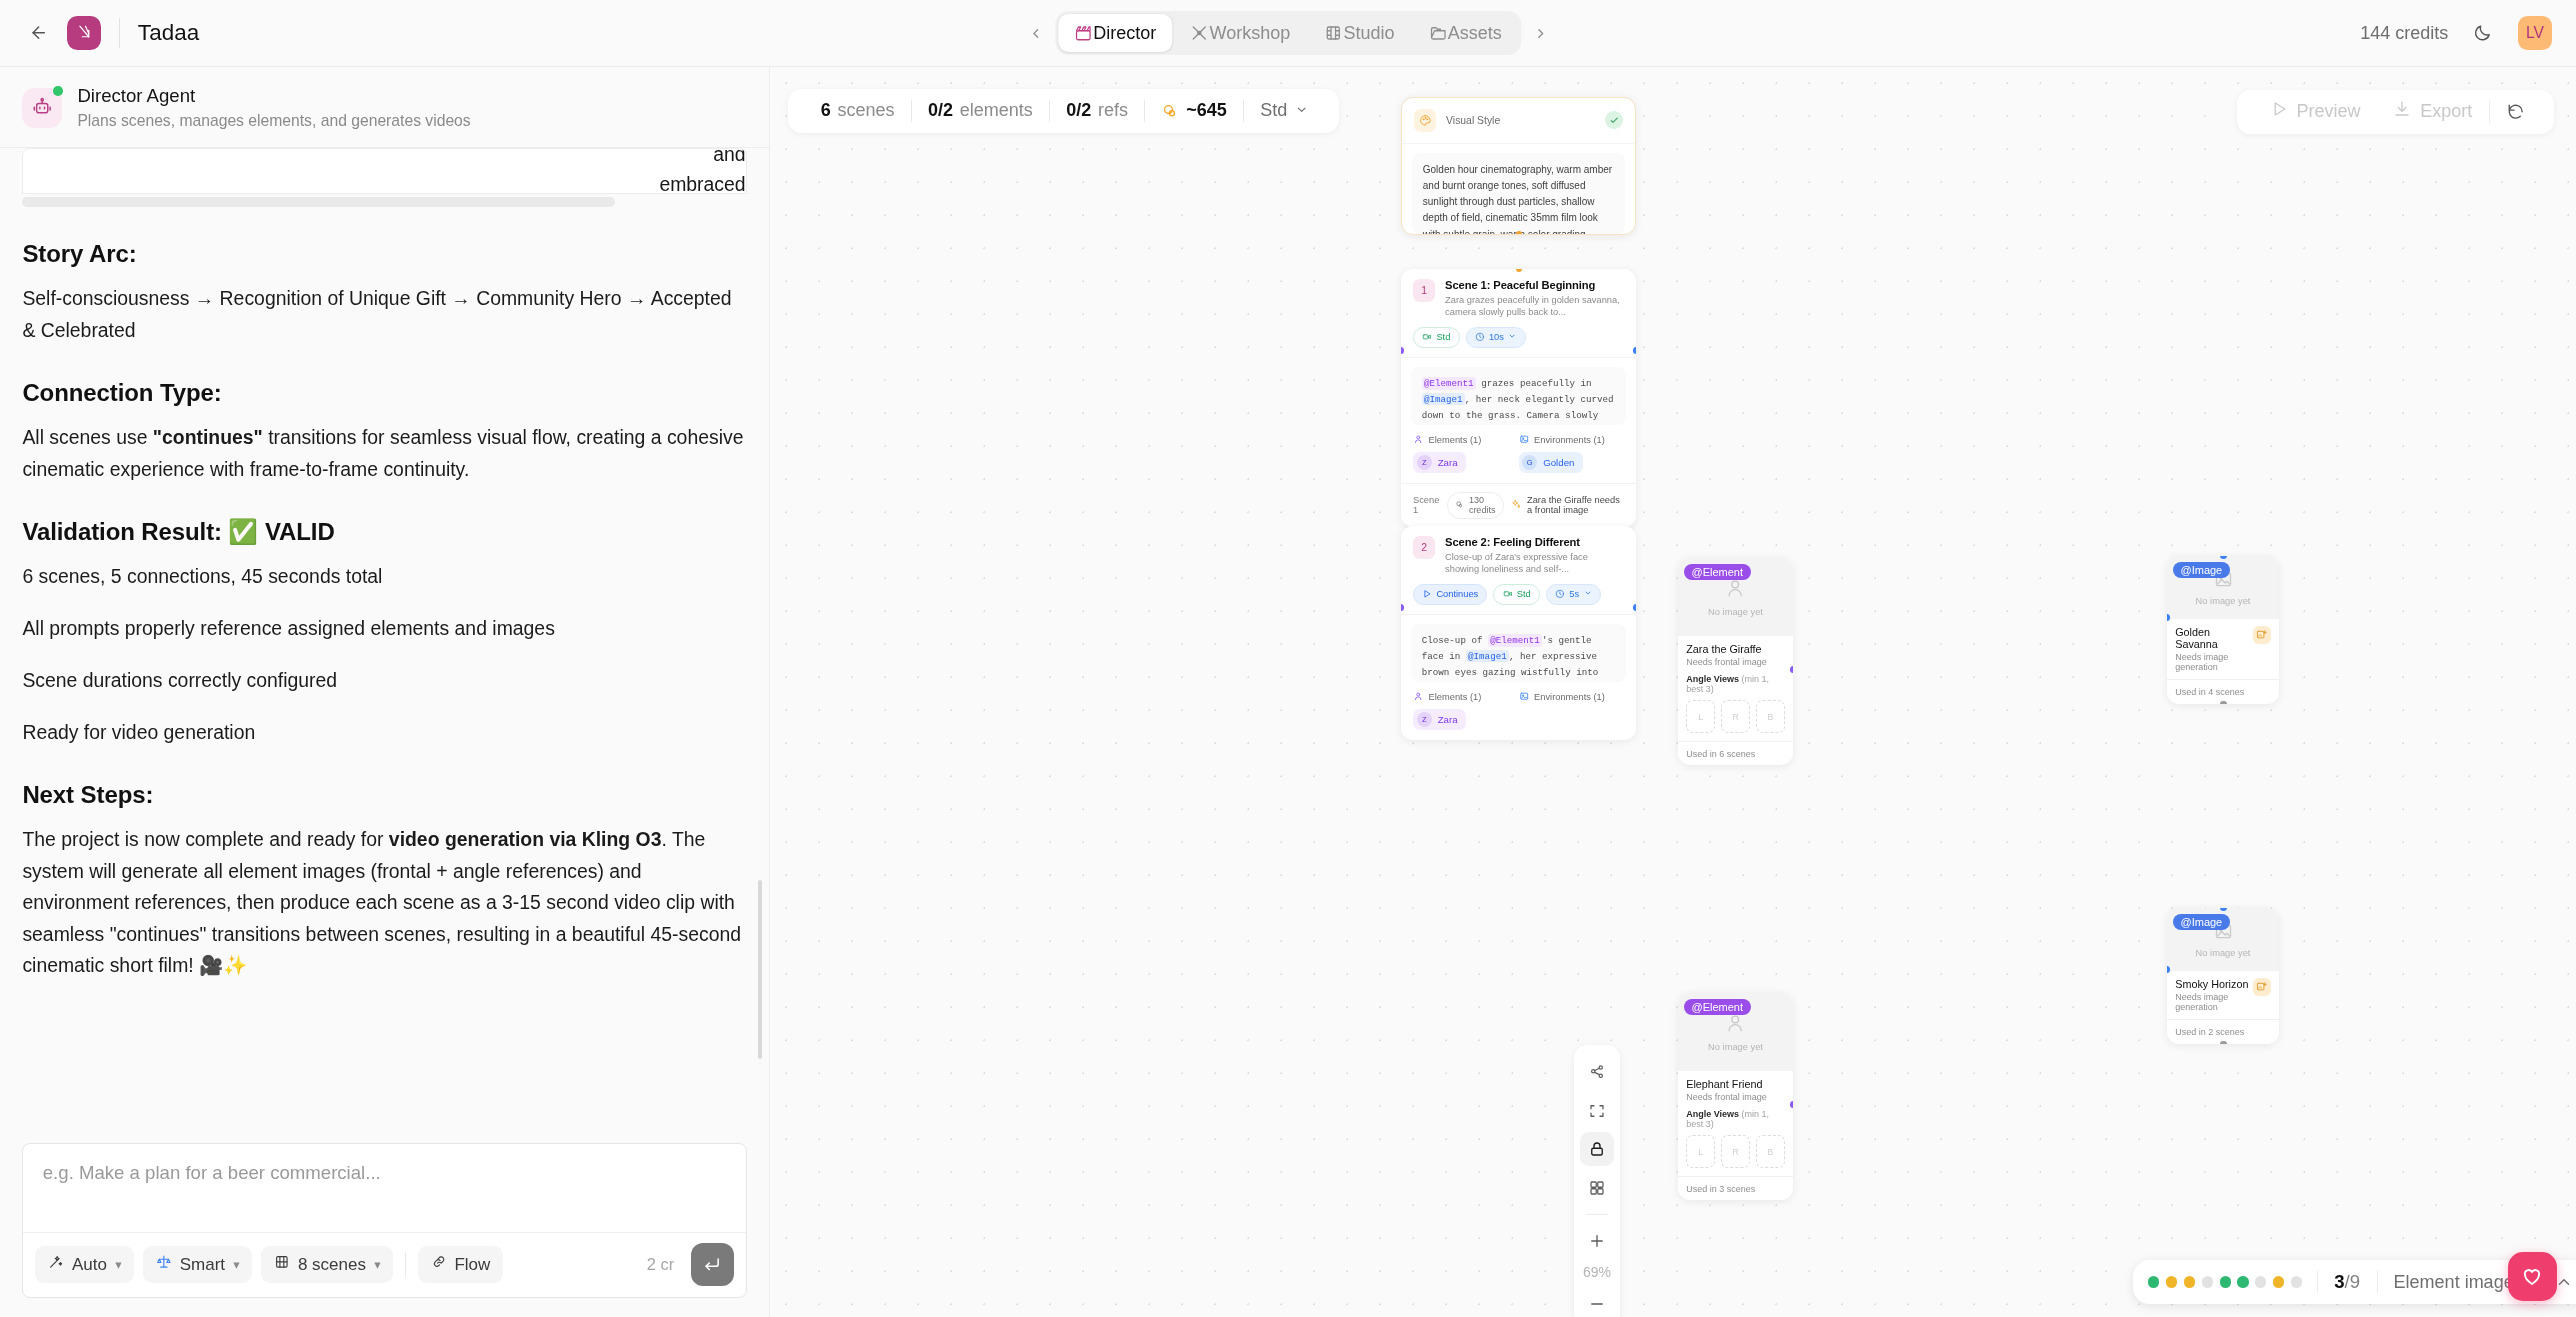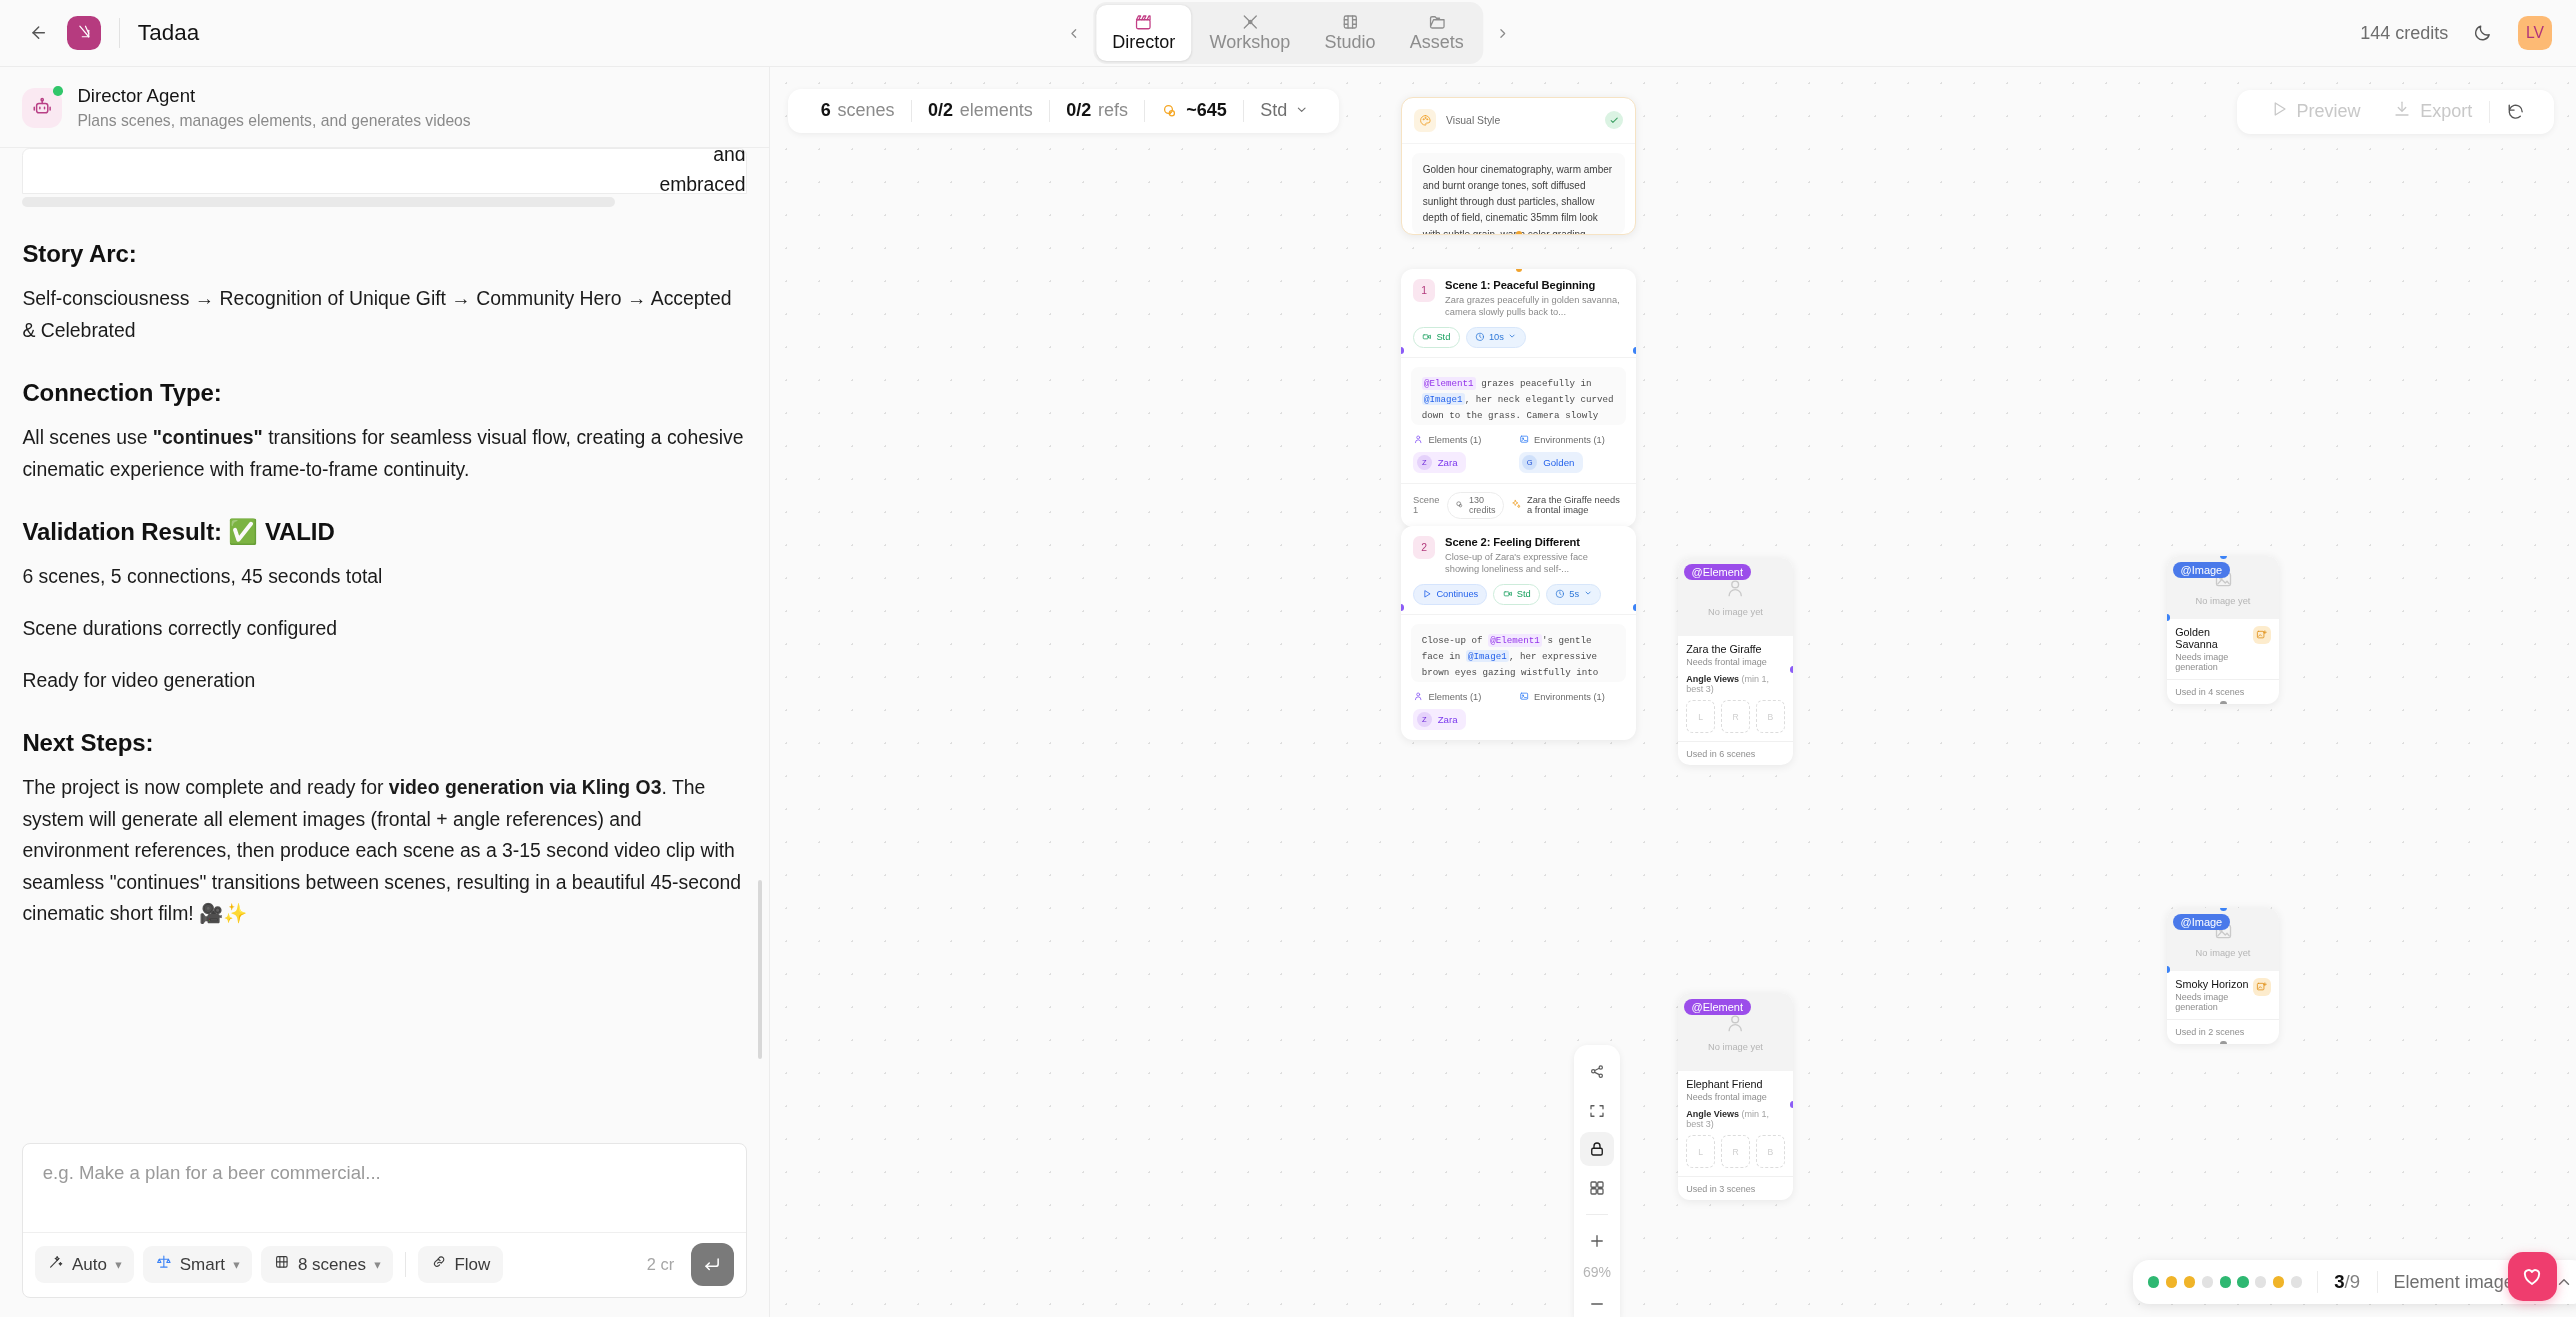--- a/index.html
+++ b/index.html
@@ -27,21 +27,21 @@
   .brand-title { font-size: 22.4px; color:#121212; font-weight: 400; letter-spacing:0.1px; }
 
   .tb-center {
     position:absolute; left:50%; transform: translateX(-50%);
     display:flex; align-items:center; gap: 4.5px;
   }
   .nav-chev { width:30px; height:30px; display:flex; align-items:center; justify-content:center; color:#8c8c8c; cursor:pointer; font-size:16.4px;}
   .nav-pills { display:flex; align-items:center; background:#f0f0f0; border-radius: 13.4px; padding:3px; gap:1.5px;}
   .nav-pill {
     display:flex; align-items:center; gap:1px; padding: 8.2px 16.4px;
-    border-radius: 10.4px; font-size: 18px; color: #8d8d8d; cursor:pointer; white-space:nowrap;flex-direction:column;
+    border-radius: 10.4px; font-size: 18px; color: #8d8d8d; cursor:pointer; white-space:nowrap;
   }
   .nav-pill.active { background:#ffffff; color:#111; box-shadow: 0 0.7px 2.2px rgba(0,0,0,.09); }
   .nav-pill.active .nv-ico { color:#c23e85; }
   .nv-ico { display:flex; align-items:center; }
 
   .tb-right { margin-left:auto; display:flex; align-items:center; gap: 19.4px; }
   .credits { font-size: 18px; color:#6e6e6e; }
   .moon-btn { width:31px; height:31px; display:flex; align-items:center; justify-content:center; color:#555; cursor:pointer;}
   .avatar {
     width:34px; height:34px; border-radius:9.7px; background:#fdba74;
@@ -391,20 +391,21 @@
         <div class="hscroll"></div>
 
         <div class="md-h">Story Arc:</div>
         <div class="md-p">Self-consciousness → Recognition of Unique Gift → Community Hero → Accepted &amp; Celebrated</div>
 
         <div class="md-h">Connection Type:</div>
         <div class="md-p"><span>All scenes use </span><b>"continues"</b><span> transitions for seamless visual flow, creating a cohesive cinematic experience with frame-to-frame continuity.</span></div>
 
         <div class="md-h"><span>Validation Result:</span> <span>✅</span> <span>VALID</span></div>
         <div class="md-li">6 scenes, 5 connections, 45 seconds total</div>
+        <div class="md-li">All prompts properly reference assigned elements and images</div>
         <div class="md-li">Scene durations correctly configured</div>
         <div class="md-li">Ready for video generation</div>
 
         <div class="md-h">Next Steps:</div>
         <div class="md-p"><span>The project is now complete and ready for </span><b>video generation via Kling O3</b><span>. The system will generate all element images (frontal + angle references) and environment references, then produce each scene as a 3-15 second video clip with seamless "continues" transitions between scenes, resulting in a beautiful 45-second cinematic short film! 🎥✨</span></div>
       </div>
       <div class="v-scrollbar"></div>
 
       <div class="composer-wrap">
         <div class="composer">

